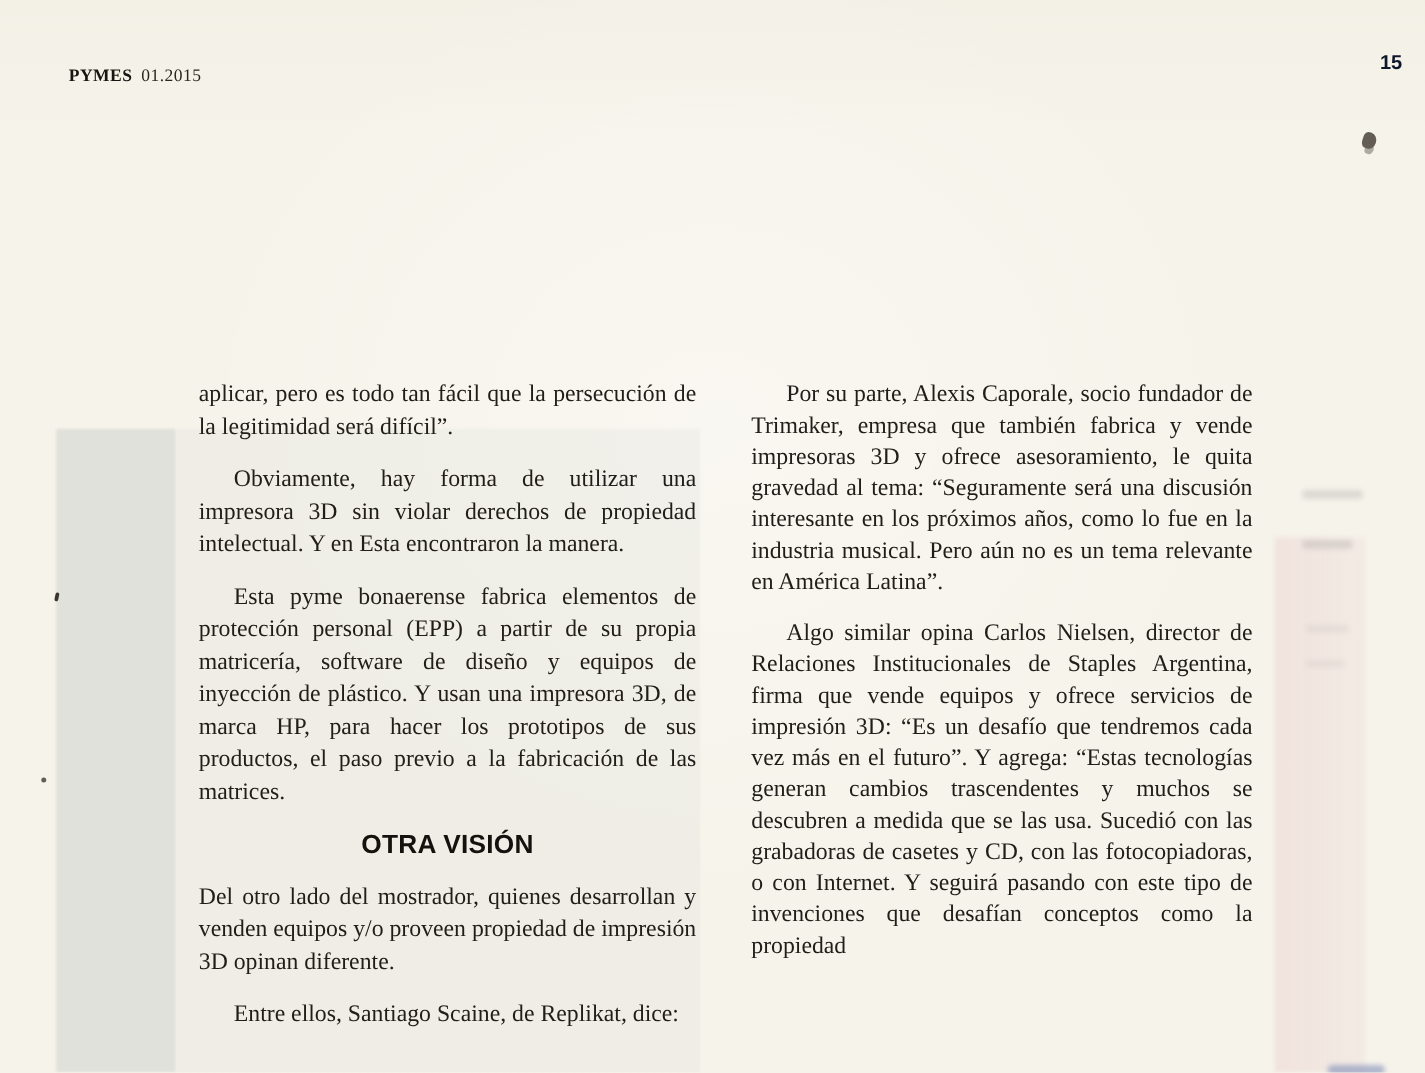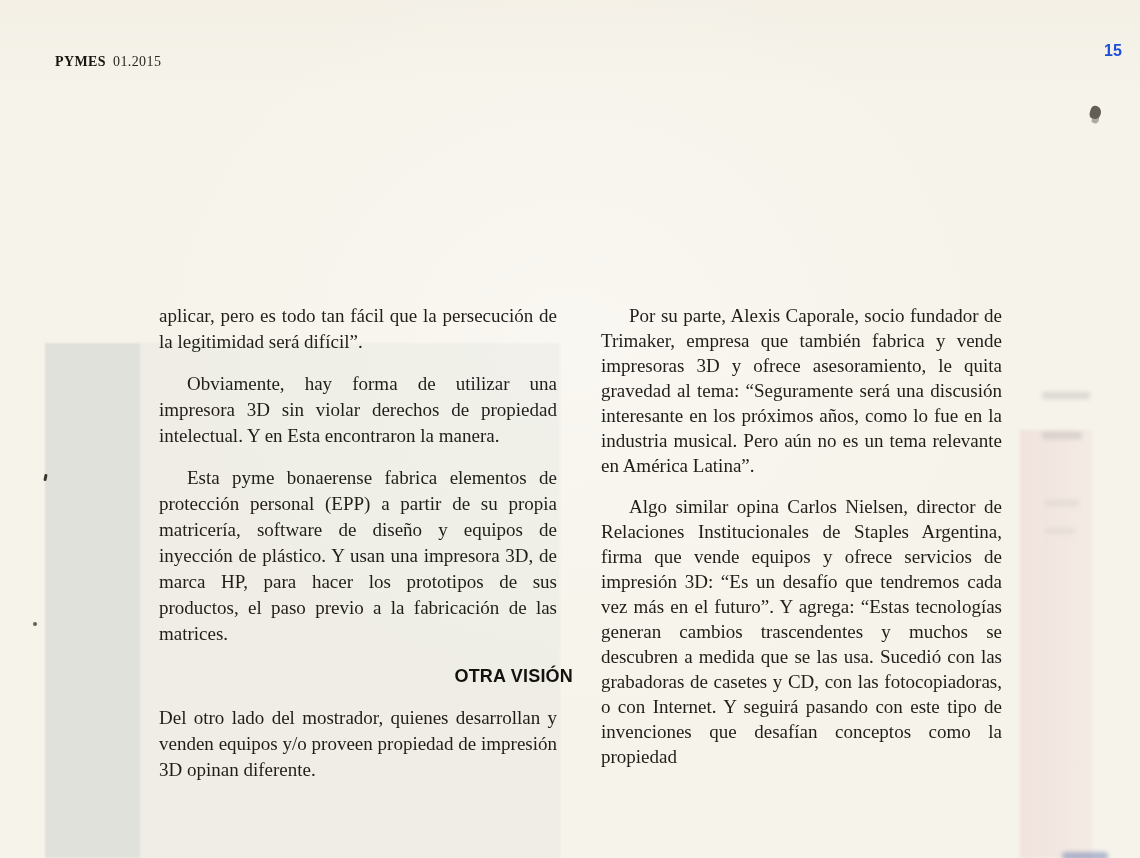--- a/index.html
+++ b/index.html
@@ -110,21 +110,21 @@
     margin-left: 7px;
     color: #2a2720;
   }
   .pageno {
     position: absolute;
     left: 1104px;
     top: 42px;
     font-family: "Liberation Sans", sans-serif;
     font-size: 16px;
     font-weight: 700;
-    color: #1d4ed8;
+    color: #0f172a;
   }
 
   
   .col {
     position: absolute;
     top: 287px;
     font-size: 19px;
     line-height: 26px;
     text-align: justify;
     color: #211e1a;
@@ -133,24 +133,24 @@
   .col-right { left: 585px; width: 433px; line-height: 25px; }
   .col p {
     margin: 16px;
   }
   .col p.indent {
     text-indent: 28px;
   }
   .section-heading {
     font-family: "Liberation Sans", sans-serif;
     font-weight: 700;
-    font-size: 18px;
+    font-size: 21px;
     letter-spacing: 0.2px;
     margin: 16px 0 2px 0;
-    text-align: right;
+    text-align: center;
     color: #14120e;
   }
 </style>
 </head>
 <body>
 
 <div class="paper-vignette"></div>
 <div class="bleed-left"></div>
 <div class="bleed-right"></div>
 <div class="ghost-line" style="left:1042px;top:392px;width:48px;height:7px;"></div>
@@ -166,18 +166,19 @@
   <span class="mag">PYMES</span><span class="issue">01.2015</span>
 </div>
 <div class="pageno">15</div>
 
 <div class="col col-left">
   <p>aplicar, pero es todo tan fácil que la persecución de la legitimidad será difícil”.</p>
   <p class="indent">Obviamente, hay forma de utilizar una impresora 3D sin violar derechos de propiedad intelectual. Y en Esta encontraron la manera.</p>
   <p class="indent">Esta pyme bonaerense fabrica elementos de protección personal (EPP) a partir de su propia matricería, software de diseño y equipos de inyección de plástico. Y usan una impresora 3D, de marca HP, para hacer los prototipos de sus productos, el paso previo a la fabricación de las matrices.</p>
   <h2 class="section-heading">OTRA VISIÓN</h2>
   <p>Del otro lado del mostrador, quienes desarrollan y venden equipos y/o proveen propiedad de impresión 3D opinan diferente.</p>
+  <p class="indent">Entre ellos, Santiago Scaine, de Replikat, dice:</p>
 </div>
 
 <div class="col col-right">
   <p class="indent">Por su parte, Alexis Caporale, socio fundador de Trimaker, empresa que también fabrica y vende impresoras 3D y ofrece asesoramiento, le quita gravedad al tema: “Seguramente será una discusión interesante en los próximos años, como lo fue en la industria musical. Pero aún no es un tema relevante en América Latina”.</p>
   <p class="indent">Algo similar opina Carlos Nielsen, director de Relaciones Institucionales de Staples Argentina, firma que vende equipos y ofrece servicios de impresión 3D: “Es un desafío que tendremos cada vez más en el futuro”. Y agrega: “Estas tecnologías generan cambios trascendentes y muchos se descubren a medida que se las usa. Sucedió con las grabadoras de casetes y CD, con las fotocopiadoras, o con Internet. Y seguirá pasando con este tipo de invenciones que desafían conceptos como la propiedad</p>
 </div>
 
 </body></html>

